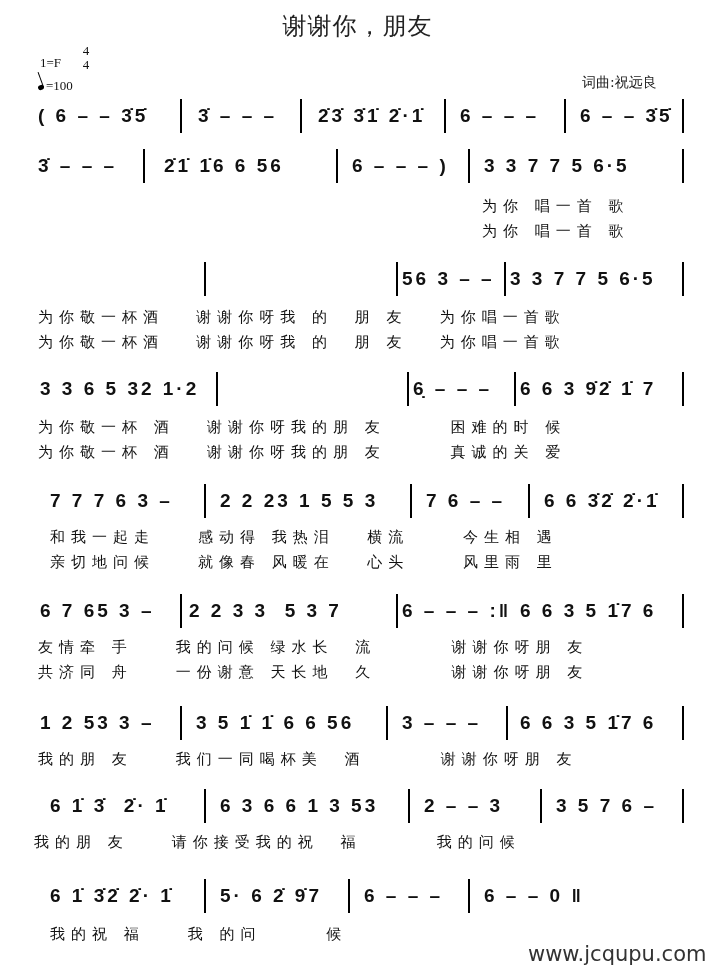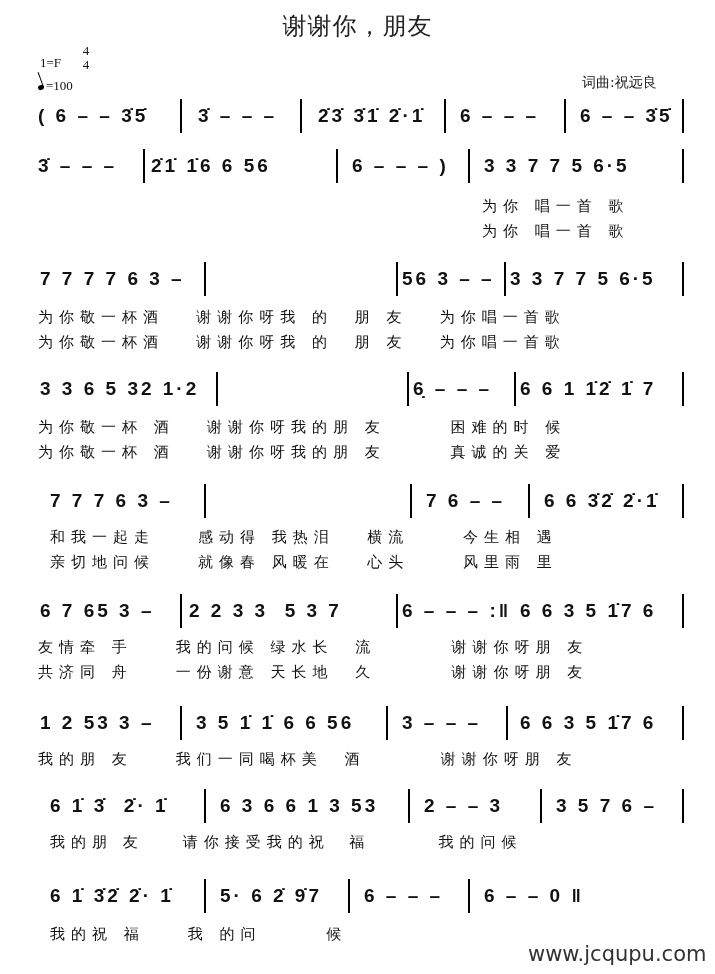--- a/index.html
+++ b/index.html
@@ -50,63 +50,63 @@
     <div class="bar" style="left:564px;"></div>
     <span class="m" style="left:580px;">6 – – 3̇5̇</span>
     <div class="bar" style="left:682px;"></div>
   </div>
 </div>
 
 <div class="row" style="top:155px;">
   <div class="notes">
     <span class="m" style="left:38px;">3̇ – – –</span>
     <div class="bar" style="left:143px;"></div>
-    <span class="m" style="left:151px;text-align:center;">2̇1̇ 1̇6 6 56</span>
+    <span class="m" style="left:164px;text-align:center;">2̇1̇ 1̇6 6 56</span>
     <div class="bar" style="left:336px;"></div>
     <span class="m" style="left:352px;">6 – – – )</span>
     <div class="bar" style="left:468px;"></div>
     <span class="m" style="left:484px;">3 3 7 7 5 6·5</span>
     <div class="bar" style="left:682px;"></div>
   </div>
   <div class="lyric" style="left:482px; top:42px;">为你 唱一首 歌</div>
   <div class="lyric" style="left:482px; top:67px;">为你 唱一首 歌</div>
 </div>
 
 <div class="row" style="top:268px;">
   <div class="notes">
-    <span class="m" style="left:40px;">7 7 7 7 6 3 –</span>
     <div class="bar" style="left:204px;"></div>
     <div class="bar" style="left:396px;"></div>
     <span class="m" style="left:402px;">56 3 – –</span>
     <div class="bar" style="left:504px;"></div>
     <span class="m" style="left:510px;">3 3 7 7 5 6·5</span>
     <div class="bar" style="left:682px;"></div>
   </div>
   <div class="lyric" style="left:38px; top:40px;">为你敬一杯酒   谢谢你呀我 的  朋 友   为你唱一首歌</div>
   <div class="lyric" style="left:38px; top:65px;">为你敬一杯酒   谢谢你呀我 的  朋 友   为你唱一首歌</div>
 </div>
 
 <div class="row" style="top:378px;">
   <div class="notes">
     <span class="m" style="left:40px;">3 3 6 5 32 1·2</span>
     <div class="bar" style="left:216px;"></div>
     <div class="bar" style="left:407px;"></div>
     <span class="m" style="left:413px;">6̣ – – –</span>
     <div class="bar" style="left:514px;"></div>
-    <span class="m" style="left:520px;">6 6 1 1̇2̇ 1̇ 7</span>
+    <span class="m" style="left:520px;">6 6 3 9̇2̇ 1̇ 7</span>
     <div class="bar" style="left:682px;"></div>
   </div>
   <div class="lyric" style="left:38px; top:40px;">为你敬一杯 酒   谢谢你呀我的朋 友      困难的时 候</div>
   <div class="lyric" style="left:38px; top:65px;">为你敬一杯 酒   谢谢你呀我的朋 友      真诚的关 爱</div>
 </div>
 
 <div class="row" style="top:490px;">
   <div class="notes">
     <span class="m" style="left:50px;">7 7 7 6 3 –</span>
     <div class="bar" style="left:204px;"></div>
+    <span class="m" style="left:220px;">2 2 23 1 5 5 3</span>
     <div class="bar" style="left:410px;"></div>
     <span class="m" style="left:426px;">7 6 – –</span>
     <div class="bar" style="left:528px;"></div>
     <span class="m" style="left:544px;">6 6 3̇2̇ 2̇·1̇</span>
     <div class="bar" style="left:682px;"></div>
   </div>
   <div class="lyric" style="left:50px; top:38px;">和我一起走    感动得 我热泪   横流     今生相 遇</div>
   <div class="lyric" style="left:50px; top:63px;">亲切地问候    就像春 风暖在   心头     风里雨 里</div>
 </div>
 
@@ -142,21 +142,21 @@
   <div class="notes">
     <span class="m" style="left:50px;">6 1̇ 3̇  2̇· 1̇</span>
     <div class="bar" style="left:204px;"></div>
     <span class="m" style="left:220px;">6 3 6 6 1 3 53</span>
     <div class="bar" style="left:408px;"></div>
     <span class="m" style="left:424px;">2 – – 3</span>
     <div class="bar" style="left:540px;"></div>
     <span class="m" style="left:556px;">3 5 7 6 –</span>
     <div class="bar" style="left:682px;"></div>
   </div>
-  <div class="lyric" style="left:50px; top:38px;font-family:Liberation Serif, serif;">我的朋 友    请你接受我的祝  福       我的问候</div>
+  <div class="lyric" style="left:34px; top:38px;">我的朋 友    请你接受我的祝  福       我的问候</div>
 </div>
 
 <div class="row" style="top:885px;">
   <div class="notes">
     <span class="m" style="left:50px;">6 1̇ 3̇2̇ 2̇· 1̇</span>
     <div class="bar" style="left:204px;"></div>
     <span class="m" style="left:220px;">5· 6 2̇ 9̇7</span>
     <div class="bar" style="left:348px;"></div>
     <span class="m" style="left:364px;">6 – – –</span>
     <div class="bar" style="left:468px;"></div>

